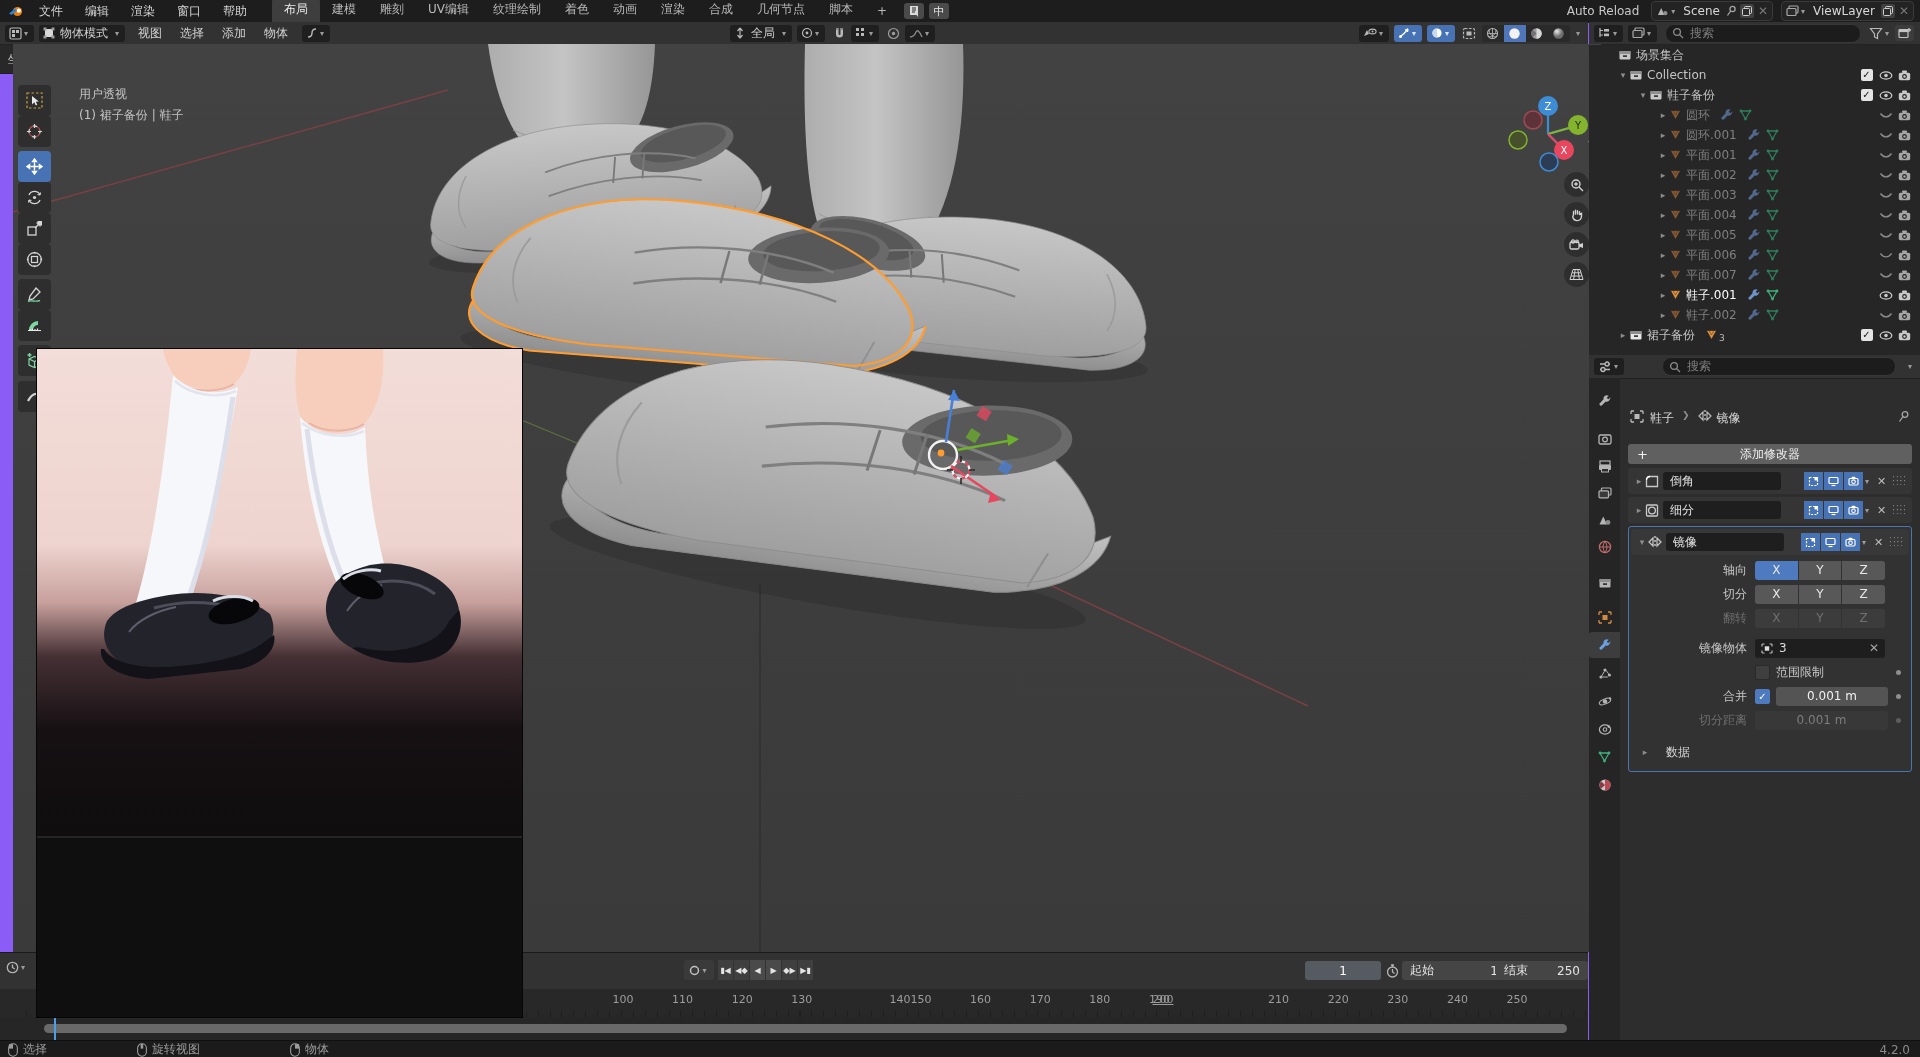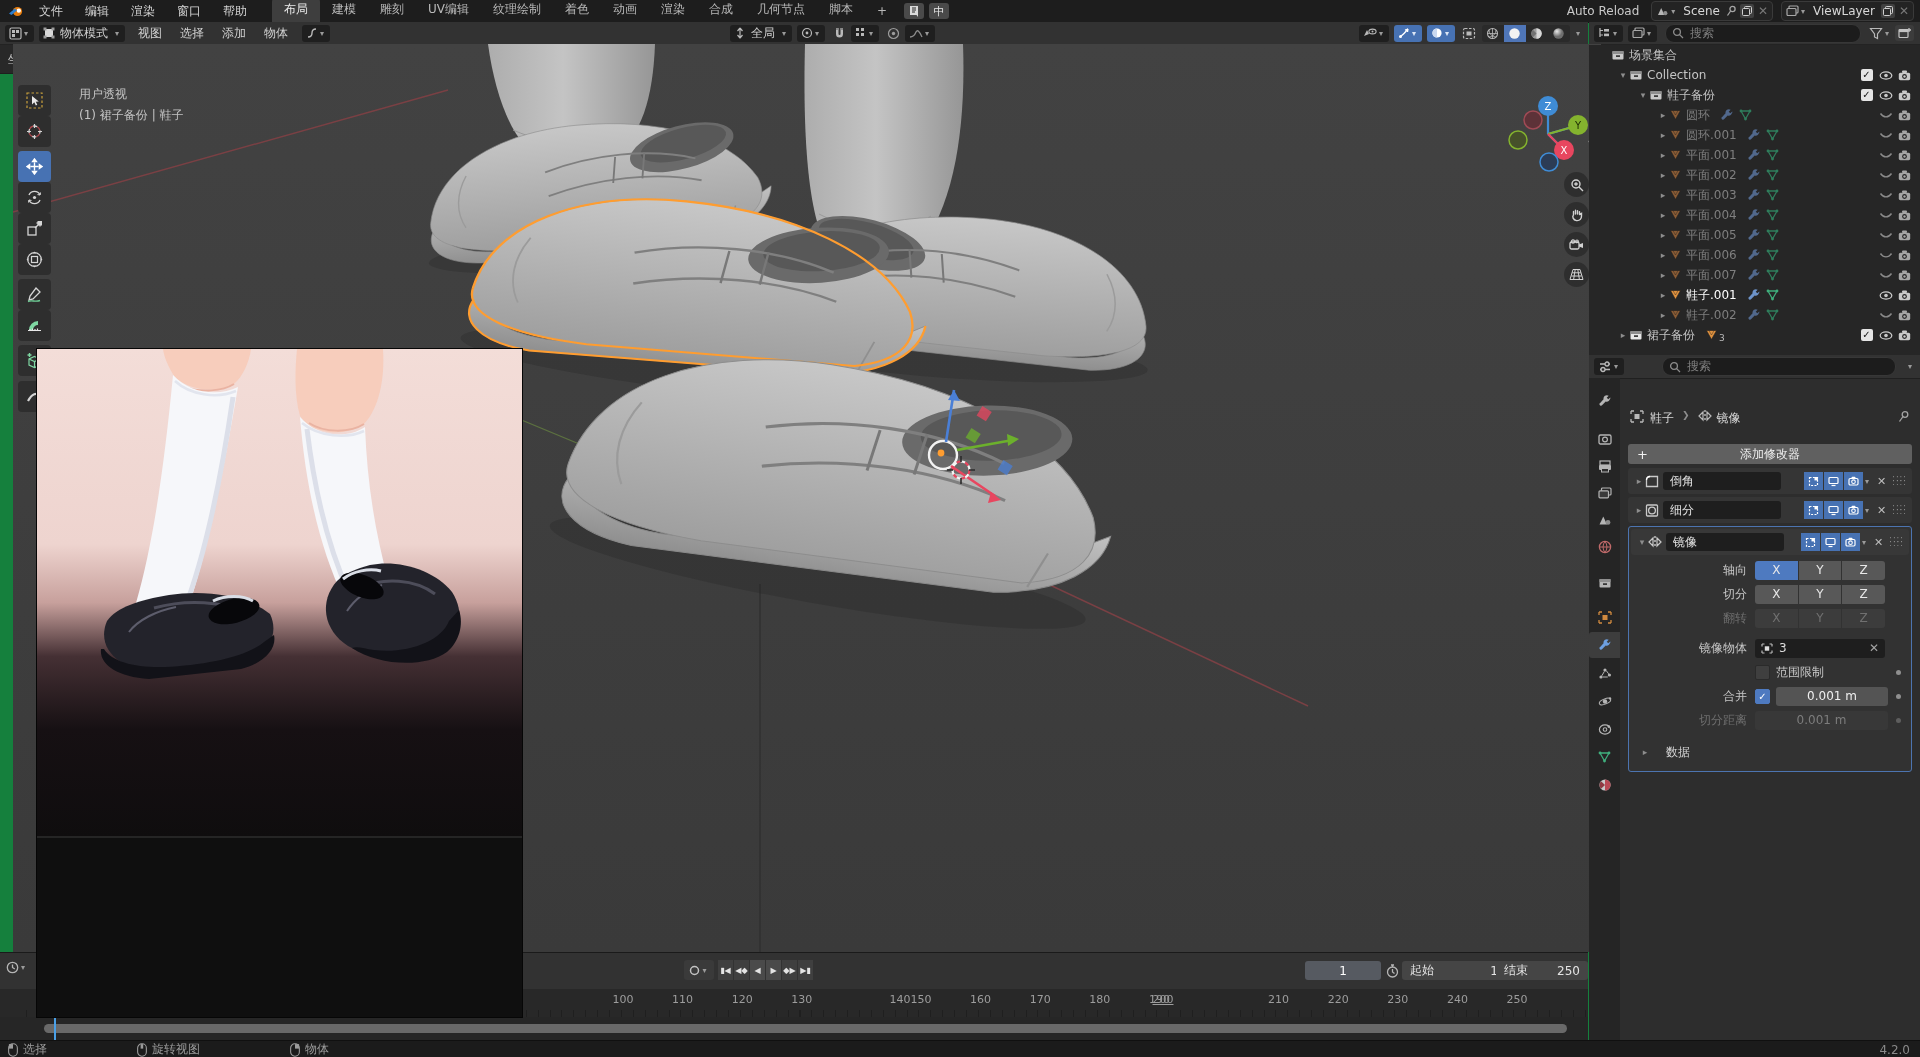--- a/index.html
+++ b/index.html
@@ -1,18 +1,18 @@
 <!DOCTYPE html>
 <html><head>
 <meta charset="utf-8">
 <style>
   html,body{margin:0;padding:0;background:#111;}
   #app{position:relative;width:1920px;height:1057px;overflow:hidden;
        font-family:"DejaVu Sans","Liberation Sans",sans-serif;font-size:12px;color:#cfcfcf;
-       background:#15803d;-webkit-user-select:none;user-select:none;}
+       background:#8b5cf6;-webkit-user-select:none;user-select:none;}
   .abs{position:absolute;}
   .row{display:flex;align-items:center;}
   .icon svg{display:block;}
 
   
   #topbar{left:0;top:0;width:1920px;height:22px;background:#1d1d1d;border-bottom:1px solid #141414;display:flex;align-items:center;}
   .tb-menu{padding:0 11px;color:#d2d2d2;cursor:default;}
   #ws-tabs{display:flex;align-items:flex-end;height:22px;margin-left:14px;}
   .ws-tab{padding:3px 12px 4px;color:#b9b9b9;border-radius:4px 4px 0 0;}
   .ws-tab.active{background:#3e3e3e;color:#eaeaea;}
@@ -617,21 +617,21 @@
       </div>
     <div class="nav-btn" style="left:1551px;top:218px">
         <svg width="15" height="13" viewBox="0 0 15 13">
           <path d="M4 1.5 H11 L14 11.5 H1 Z M6.2 1.5 L4.6 11.5 M8.8 1.5 L10.4 11.5 M3.2 4.8 H11.8 M2.4 8 H12.6" fill="none" stroke="#d2d2d2" stroke-width="1"></path>
         </svg>
       </div>
     <span class="abs" style="left:1574px;top:92px;color:#9a9a9a;font-size:9px">❮</span>
   </div>
 
   <div id="outliner" class="abs">
-      <div class="ol-row" style="padding-left: 10px;">
+      <div class="ol-row" style="padding-left: 17px;">
         <span class="exp"></span>
         <span class="icon">
           <svg width="14" height="12" viewBox="0 0 14 12">
             <rect x="1.5" y="2" width="11" height="8.6" rx="1" fill="#c9c9c9"></rect>
             <rect x="1.5" y="2" width="11" height="3" fill="#8f8f8f"></rect>
             <rect x="5" y="6.3" width="4" height="1.6" fill="#2a2a2a"></rect>
           </svg>
         </span>
         <span class="lbl" style="color:#c4c4c4">场景集合</span>
         <span class="ol-slots">

